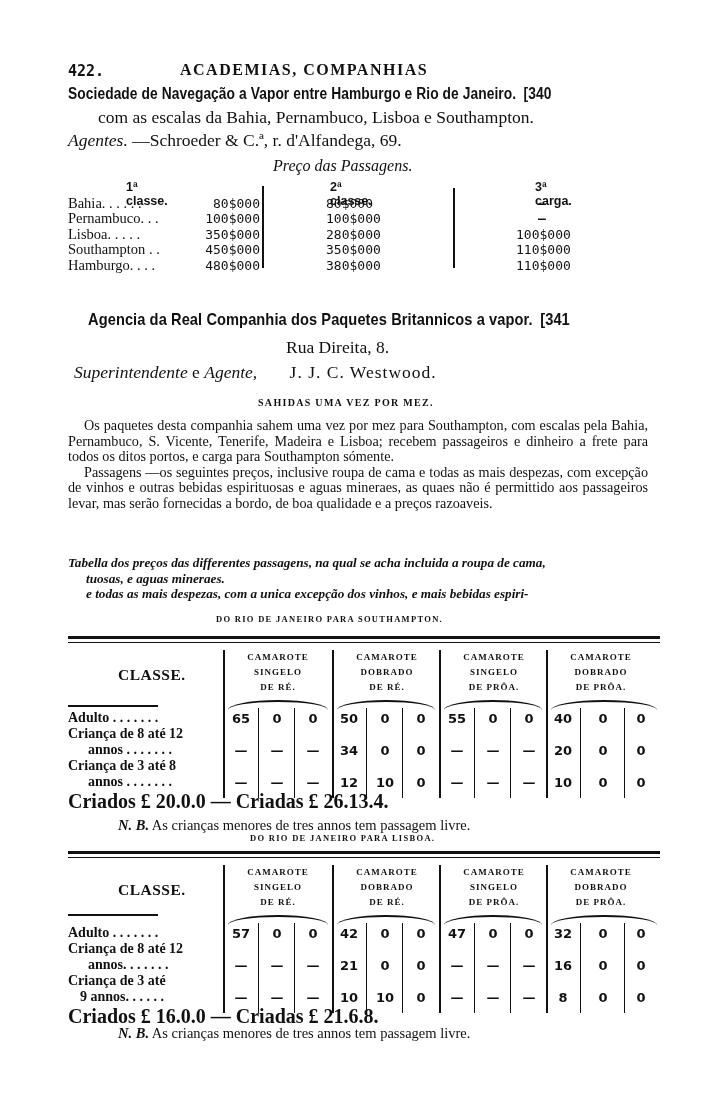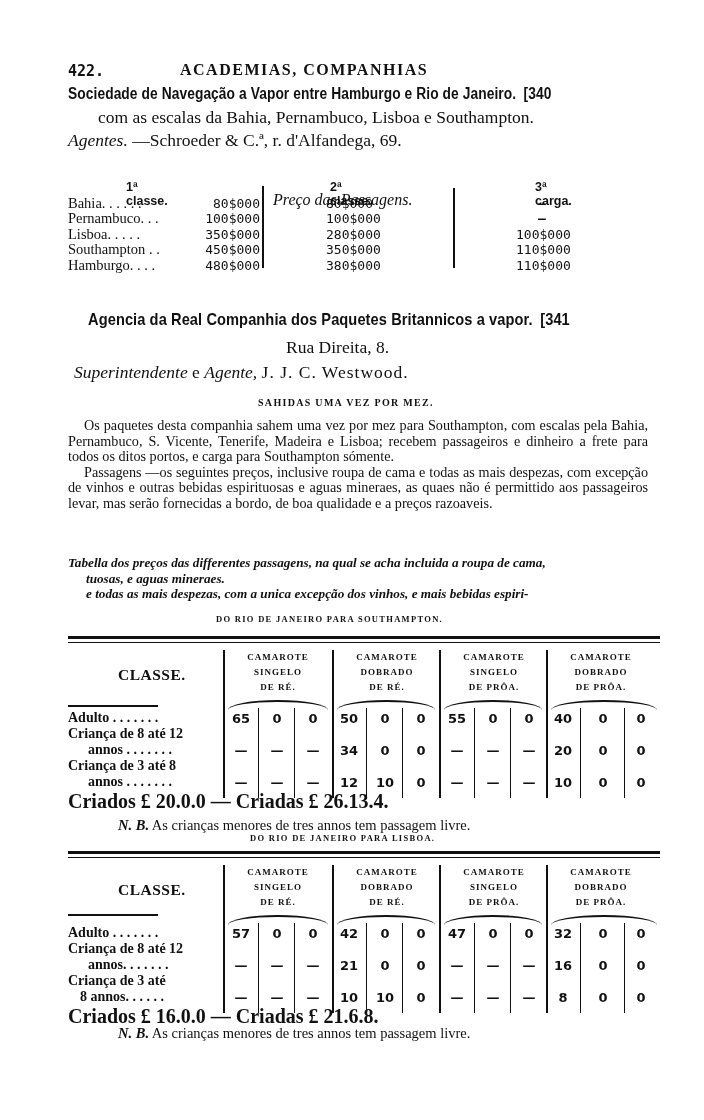--- a/index.html
+++ b/index.html
@@ -4,21 +4,21 @@
 <style>
   html, body { margin: 0; padding: 0; background: #fff; }
   body { width: 704px; height: 1120px; position: relative; overflow: hidden;
          font-family: "Liberation Serif", "DejaVu Serif", serif; color: #111; }
   .page { position: absolute; left: 68px; top: 0; width: 592px; }
   .abs { position: absolute; white-space: nowrap; }
   .hdr-num { left: 0; top: 62px; font-size: 15px; font-weight: bold; font-family: "DejaVu Sans Mono", monospace; }
   .hdr-title { left: 112px; top: 61px; font-size: 16px; font-weight: bold; letter-spacing: 1.5px; }
   .sec-title { font-family: "Liberation Sans", sans-serif; font-weight: bold; font-size: 16px; transform: scaleX(0.86); transform-origin: left; letter-spacing: 0.1px; }
   .sub { font-size: 17.5px; }
-  .it { font-style: italic; margin-top: 34px; }
+  .it { font-style: italic; }
   .small-caps { font-size: 10px; font-weight: bold; letter-spacing: 1.3px; }
   .body-p { position: absolute; left: 0; width: 580px; font-size: 14.2px; line-height: 15.6px; text-align: justify; }
   .body-p p { margin: 0; text-indent: 16px; }
   .italic-p { position: absolute; left: 0; width: 582px; font-size: 13.2px; line-height: 15.5px; font-style: italic; font-weight: bold; }
   .italic-p .ind { padding-left: 18px; }
 
   
   .pt { position: absolute; top: 178px; left: 0; font-size: 14.5px; }
   .pt .row { height: 15.4px; line-height: 15.4px; position: relative; }
   .pt .name { position: absolute; left: 0; }
@@ -103,21 +103,21 @@
 
   <div class="abs sec-title" style="left:20px; top:310px; font-size:17px;">
     <span>Agencia da Real Companhia dos Paquetes Britannicos a vapor.</span>
     <span style="margin-left:4px;">[341</span>
   </div>
   <div class="abs sub" style="left:218px; top:337px;">Rua Direita, 8.</div>
   <div class="abs sub" style="left:6px; top:362px;">
     <span class="it">Superintendente</span>
     <span>e</span>
     <span class="it">Agente,</span>
-    <span style="letter-spacing:1px;">J. J. C. Westwood.</span>
+    <span style="letter-spacing:1px;margin-left:28px;">J. J. C. Westwood.</span>
   </div>
   <div class="abs small-caps" style="left:190px; top:397px;">SAHIDAS UMA VEZ POR MEZ.</div>
 
   <div class="body-p" style="top:418px;">
     <p>Os paquetes desta companhia sahem uma vez por mez para Southampton, com escalas pela Bahia, Pernambuco, S. Vicente, Tenerife, Madeira e Lisboa; recebem passageiros e dinheiro a frete para todos os ditos portos, e carga para Southampton sómente.</p>
     <p>Passagens —os seguintes preços, inclusive roupa de cama e todas as mais despezas, com excepção de vinhos e outras bebidas espirituosas e aguas mineraes, as quaes não é permittido aos passageiros levar, mas serão fornecidas a bordo, de boa qualidade e a preços razoaveis.</p>
   </div>
 
   <div class="italic-p" style="top:555px;">
     <div>Tabella dos preços das differentes passagens, na qual se acha incluida a roupa de cama,</div>
@@ -268,21 +268,21 @@
     <div class="vbar" style="left:334px; top:72px; height:90px; width:1px;"></div>
     <div class="vbar" style="left:406px; top:72px; height:90px; width:1px;"></div>
     <div class="vbar" style="left:442px; top:72px; height:90px; width:1px;"></div>
     <div class="vbar" style="left:512px; top:72px; height:90px; width:1px;"></div>
     <div class="vbar" style="left:556px; top:72px; height:90px; width:1px;"></div>
 
     <div class="lbl" style="top:74px;">Adulto . . . . . . .</div>
     <div class="lbl" style="top:90px;">Criança de 8 até 12</div>
     <div class="lbl" style="top:106px; left:20px;">annos. . . . . . .</div>
     <div class="lbl" style="top:122px;">Criança de 3 até</div>
-    <div class="lbl" style="top:138px; left:12px;">8 annos. . . . . .</div>
+    <div class="lbl" style="top:138px; left:12px;">9 annos. . . . . .</div>
 
     <div class="cell" style="left:158px; top:75px;">57</div>
     <div class="cell" style="left:194px; top:75px;">0</div>
     <div class="cell" style="left:230px; top:75px;">0</div>
     <div class="cell" style="left:266px; top:75px;">42</div>
     <div class="cell" style="left:302px; top:75px;">0</div>
     <div class="cell" style="left:338px; top:75px;">0</div>
     <div class="cell" style="left:374px; top:75px;">47</div>
     <div class="cell" style="left:410px; top:75px;">0</div>
     <div class="cell" style="left:446px; top:75px;">0</div>

